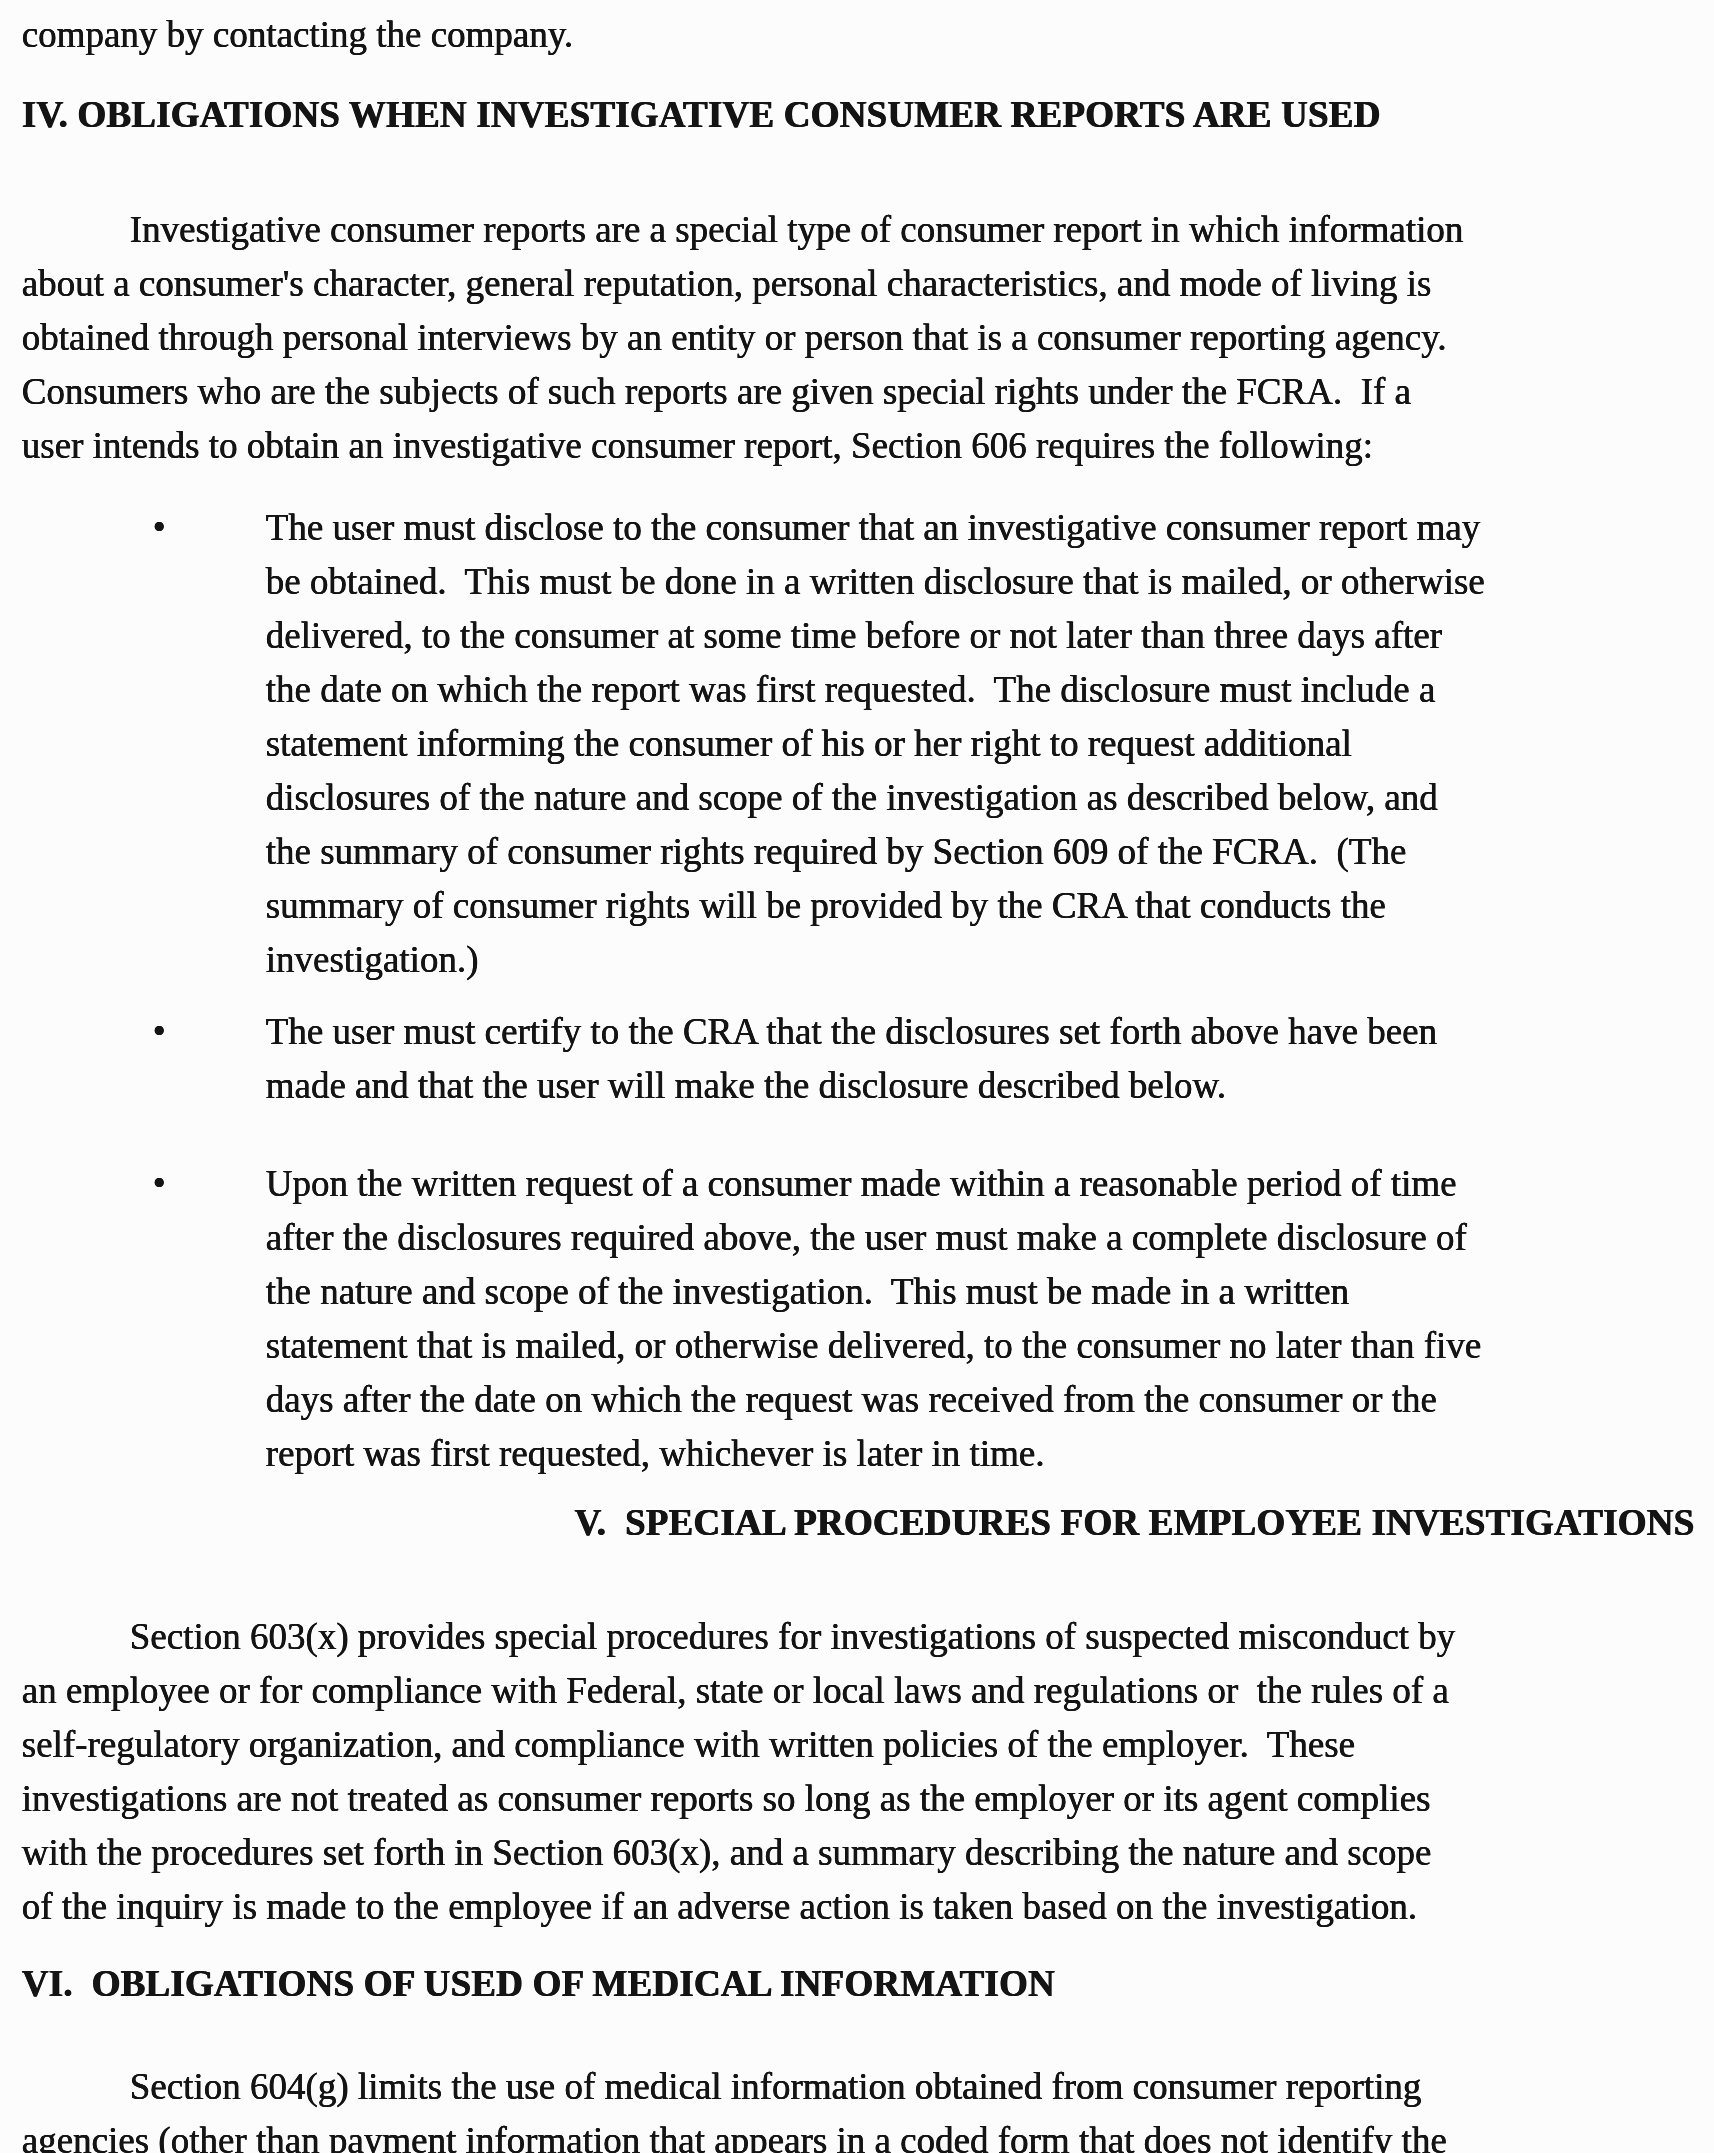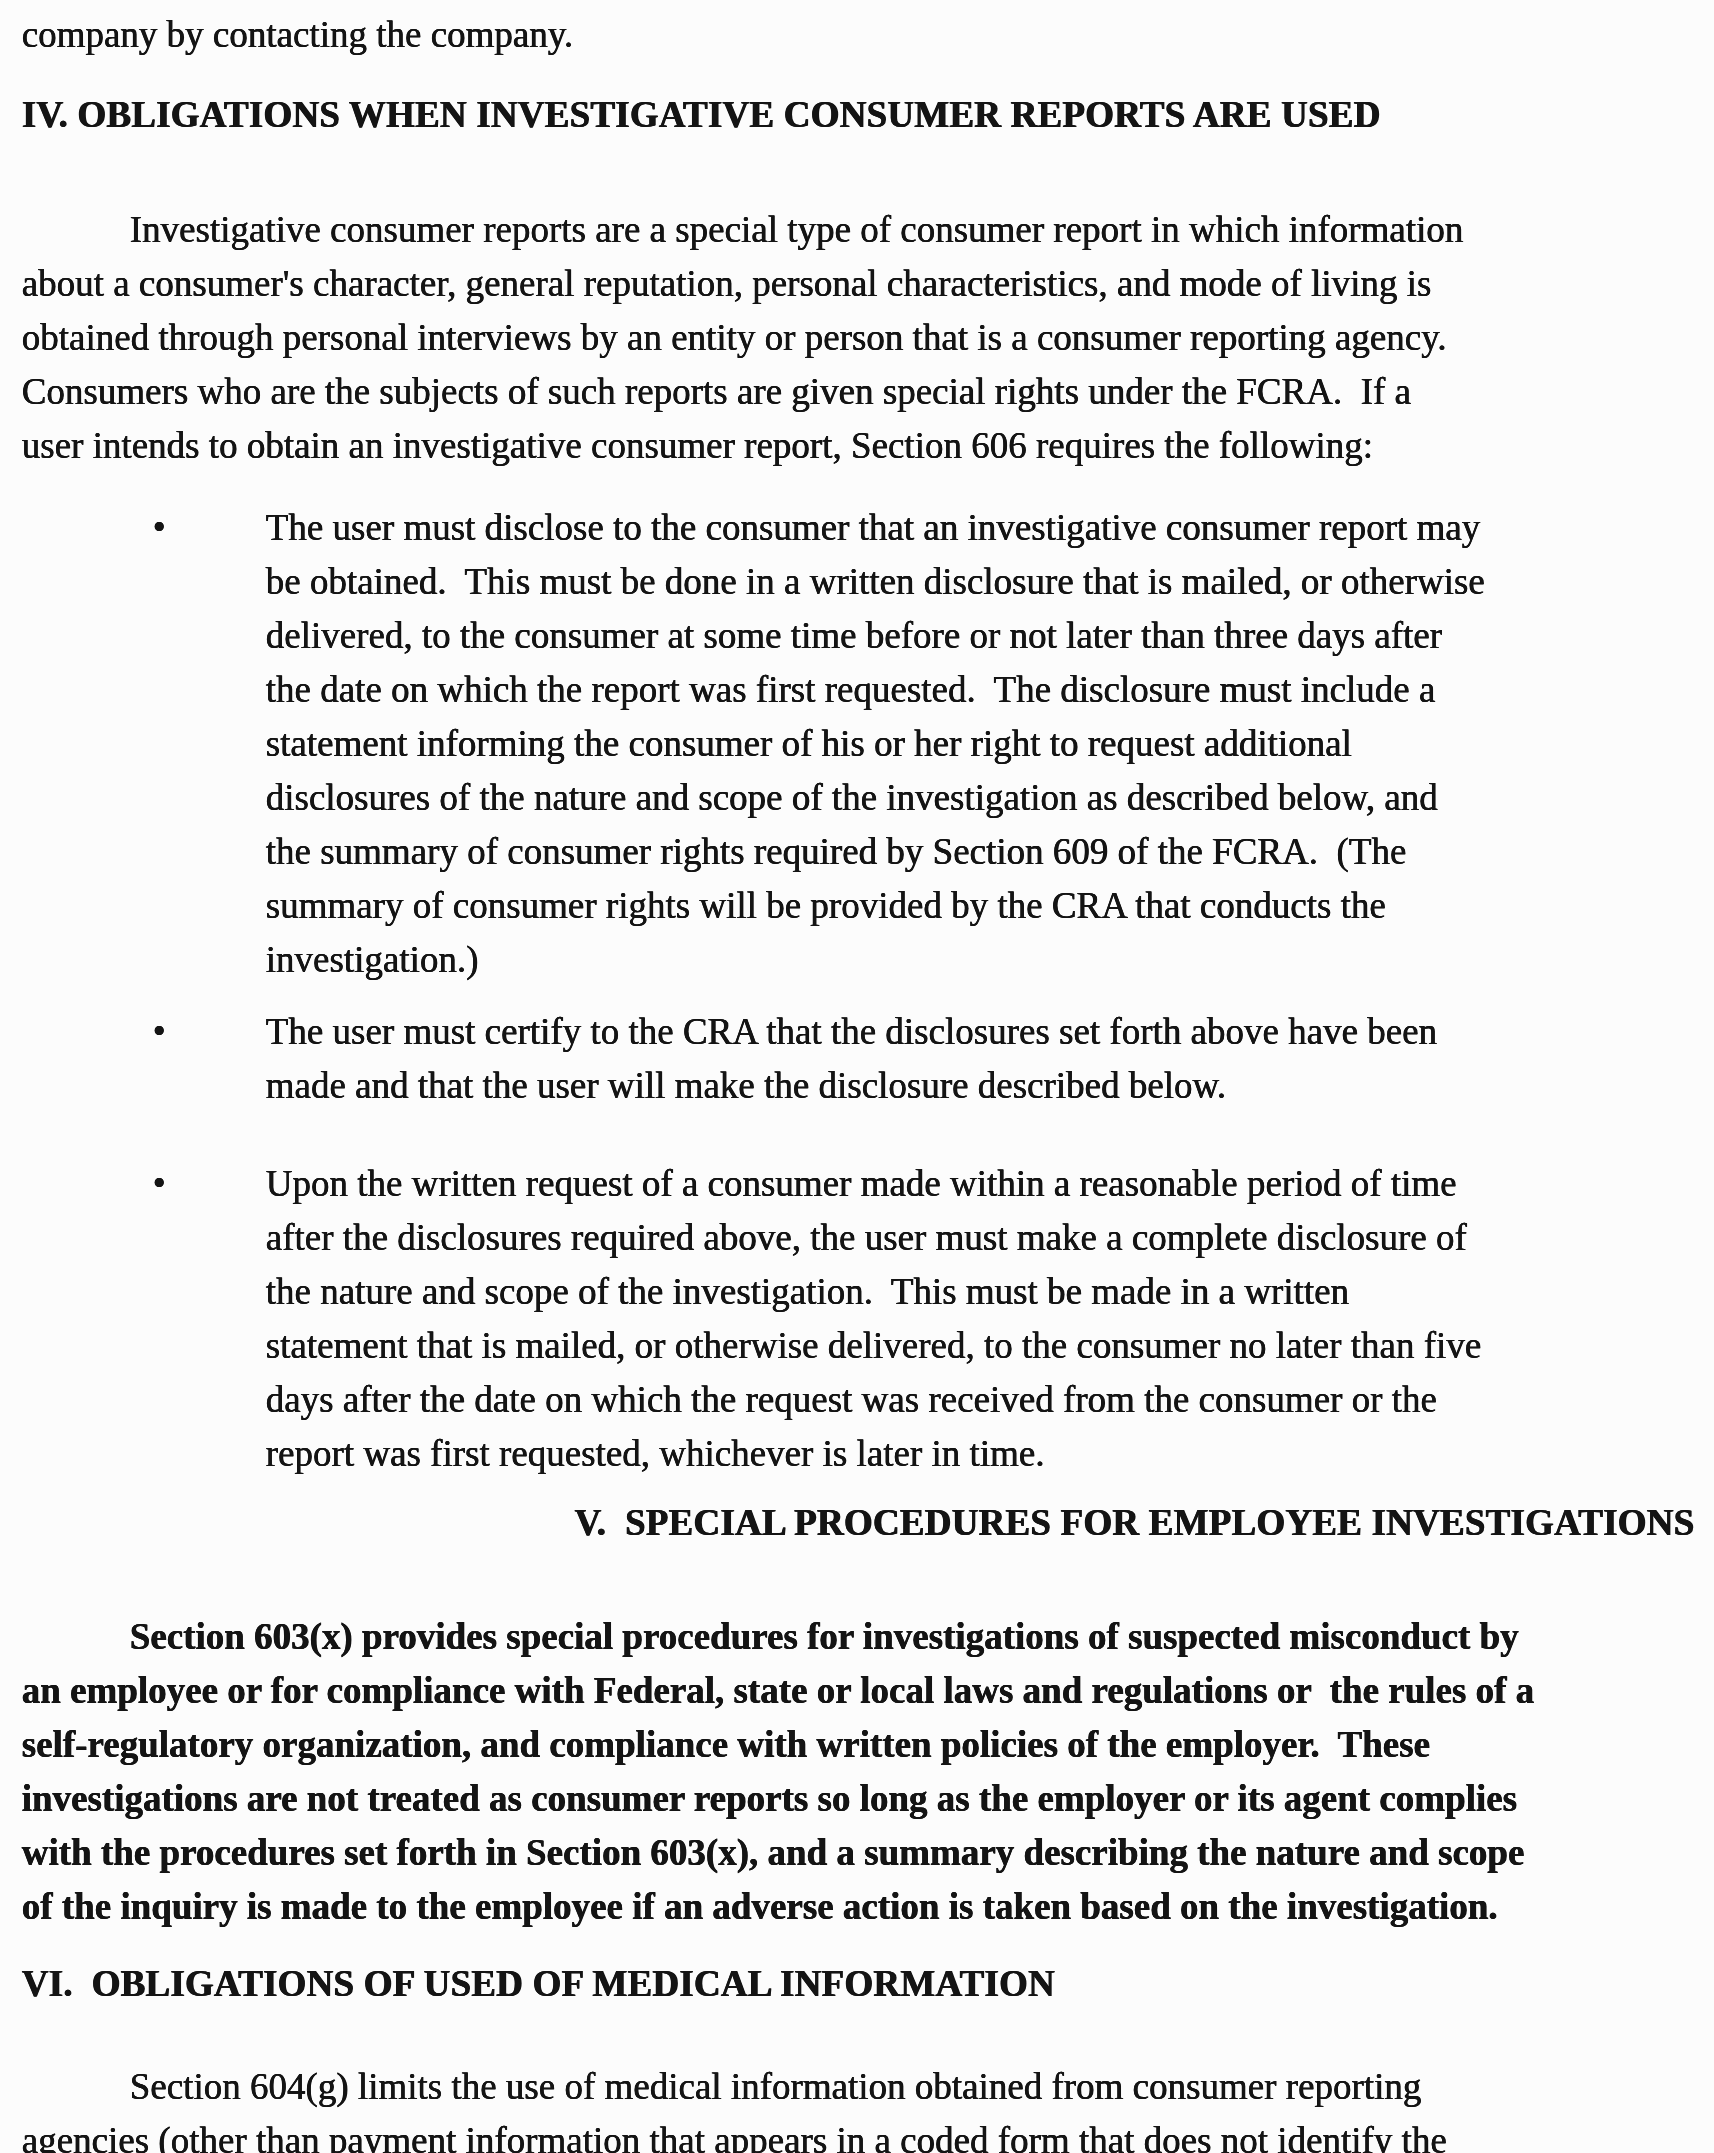--- a/index.html
+++ b/index.html
@@ -50,21 +50,21 @@
     line-height: 54px;
   }
   
   .doc > :nth-child(1)  { margin-top: 0; }
   .doc > :nth-child(2)  { margin-top: 26.6px; }  
   .doc > :nth-child(3)  { margin-top: 61px; }  
   .doc > :nth-child(4)  { margin-top: 27.6px; }  
   .doc > :nth-child(5)  { margin-top: 17.7px; }  
   .doc > :nth-child(6)  { margin-top: 44px; }  
   .doc > :nth-child(7)  { margin-top: 14.8px; text-align: right; }  
-  .doc > :nth-child(8)  { margin-top: 60px; font-weight: bold; }  
+  .doc > :nth-child(8)  { margin-top: 60px; }  
   .doc > :nth-child(9)  { margin-top: 23.6px; }  
   .doc > :nth-child(10) { margin-top: 49px; }  
 </style>
 </head>
 <body>
 
 <div class="page">
   <div class="doc">
       <div class="fragment">
         <div class="line">company by contacting the company.</div>

